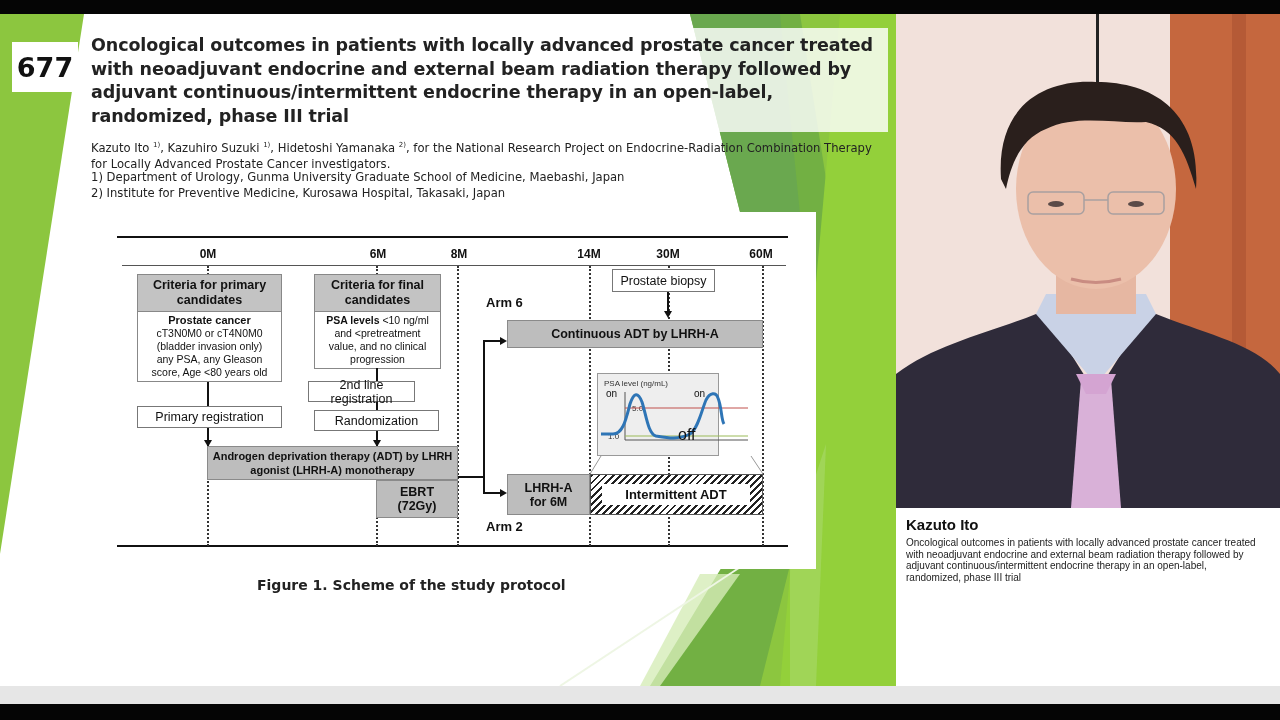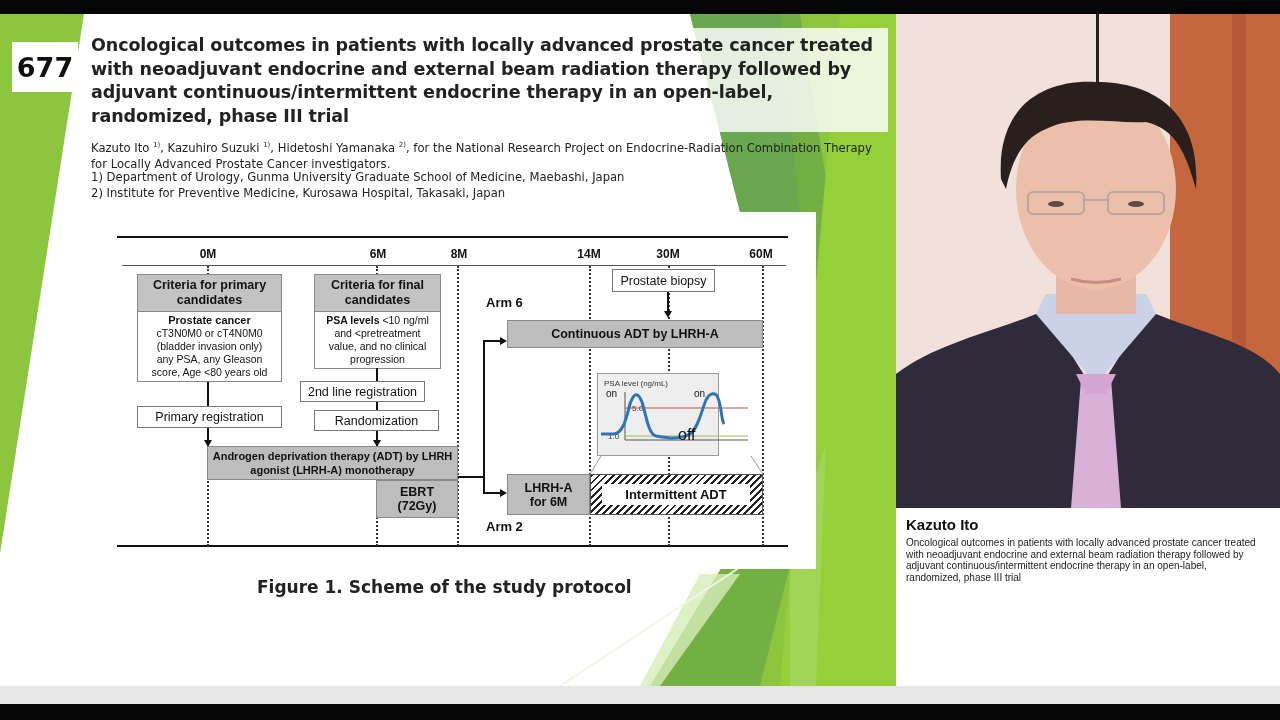--- a/index.html
+++ b/index.html
@@ -12,21 +12,21 @@
   .slide { position:absolute; left:0; top:14px; width:896px; height:672px; background:#fff; overflow:hidden; }
   .slide svg.bg { position:absolute; left:0; top:0; }
   .slide-number { position:absolute; left:12px; top:28px; width:66px; height:50px; background:#fff; font-family:"DejaVu Sans", sans-serif; font-weight:bold; font-size:27px; color:#111; display:flex; align-items:center; justify-content:center; }
   .title-bg { position:absolute; left:84px; top:14px; width:804px; height:104px; background:rgba(255,255,255,0.82); }
   .slide-title { position:absolute; left:91px; top:20px; width:800px; font-size:17.5px; font-weight:bold; line-height:23.6px; color:#222; letter-spacing:-0.1px; }
   .authors { position:absolute; left:91px; top:123px; width:800px; font-size:11.6px; line-height:16px; color:#222; }
   .authors sup { font-size:7px; }
   .affil { position:absolute; left:91px; font-size:11.6px; color:#222; white-space:nowrap; }
 
   .figure-panel { position:absolute; left:84px; top:198px; width:732px; height:357px; background:#fff; }
-  .caption { position:absolute; left:257px; top:563px; font-size:17px; font-weight:bold; color:#222; }
+  .caption { position:absolute; left:257px; top:563px; font-size:14px; font-weight:bold; color:#222; }
 
   
   .dg { position:absolute; font-family:"Liberation Sans", sans-serif; color:#111; }
   .hline { position:absolute; background:#111; }
   .vdots { position:absolute; width:0; border-left:2px dotted #333; }
   .tick { position:absolute; font-weight:bold; font-size:12px; transform:translateX(-50%); }
   .box { position:absolute; border:1px solid #777; background:#fff; box-sizing:border-box; text-align:center; font-size:12.5px; display:flex; align-items:center; justify-content:center; }
   .gbox { position:absolute; background:#bdbdbd; border:1px solid #8a8a8a; box-sizing:border-box; text-align:center; font-weight:bold; font-size:12.5px; display:flex; align-items:center; justify-content:center; line-height:14px; }
   .hdr { background:#c3c3c3; border:1px solid #888; border-bottom:none; box-sizing:border-box; font-weight:bold; font-size:12.5px; line-height:15px; text-align:center; padding:3px 2px; }
   .crit { border:1px solid #888; background:#fff; box-sizing:border-box; font-size:10.5px; line-height:13px; text-align:center; padding:2px 2px; }
@@ -118,21 +118,21 @@
   <div class="dg" style="left:314px; top:274px; width:127px;">
     <div class="hdr">Criteria for final candidates</div>
     <div class="crit">
       <div><b>PSA levels</b><span> &lt;10 ng/ml</span></div>
       <div>and &lt;pretreatment</div>
       <div>value, and no clinical</div>
       <div>progression</div>
     </div>
   </div>
   <div class="vline" style="left:376px; top:368px; height:13px;"></div>
-  <div class="box dg" style="left:300px; top:381px; width:125px; height:21px;">2nd line registration</div>
+  <div class="box dg" style="left:308px; top:381px; width:107px; height:21px;">2nd line registration</div>
   <div class="vline" style="left:376px; top:402px; height:8px;"></div>
   <div class="box dg" style="left:314px; top:410px; width:125px; height:21px;">Randomization</div>
   <div class="vline" style="left:376px; top:431px; height:11px;"></div>
   <div class="arrowhead" style="left:373px; top:440px;"></div>
 
   <div class="gbox dg" style="left:207px; top:446px; width:251px; height:34px; font-size:11px;">Androgen deprivation therapy (ADT) by LHRH agonist (LHRH-A) monotherapy</div>
   <div class="gbox dg" style="left:376px; top:480px; width:82px; height:38px; flex-direction:column;">
     <span>EBRT</span>
     <span>(72Gy)</span>
   </div>

